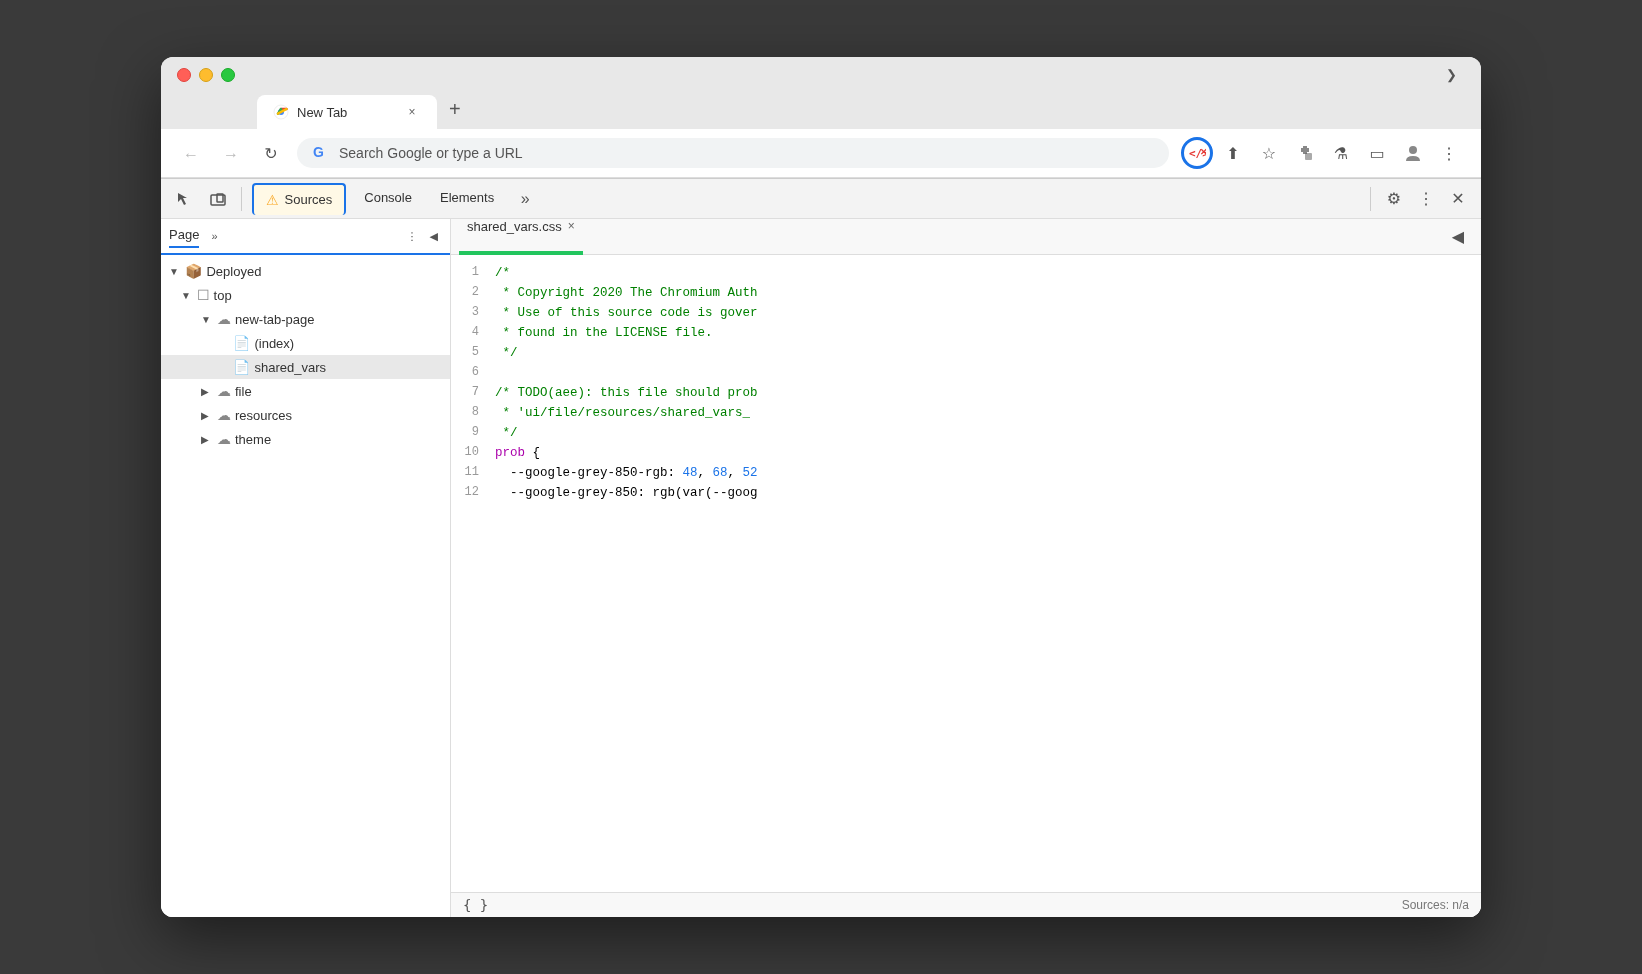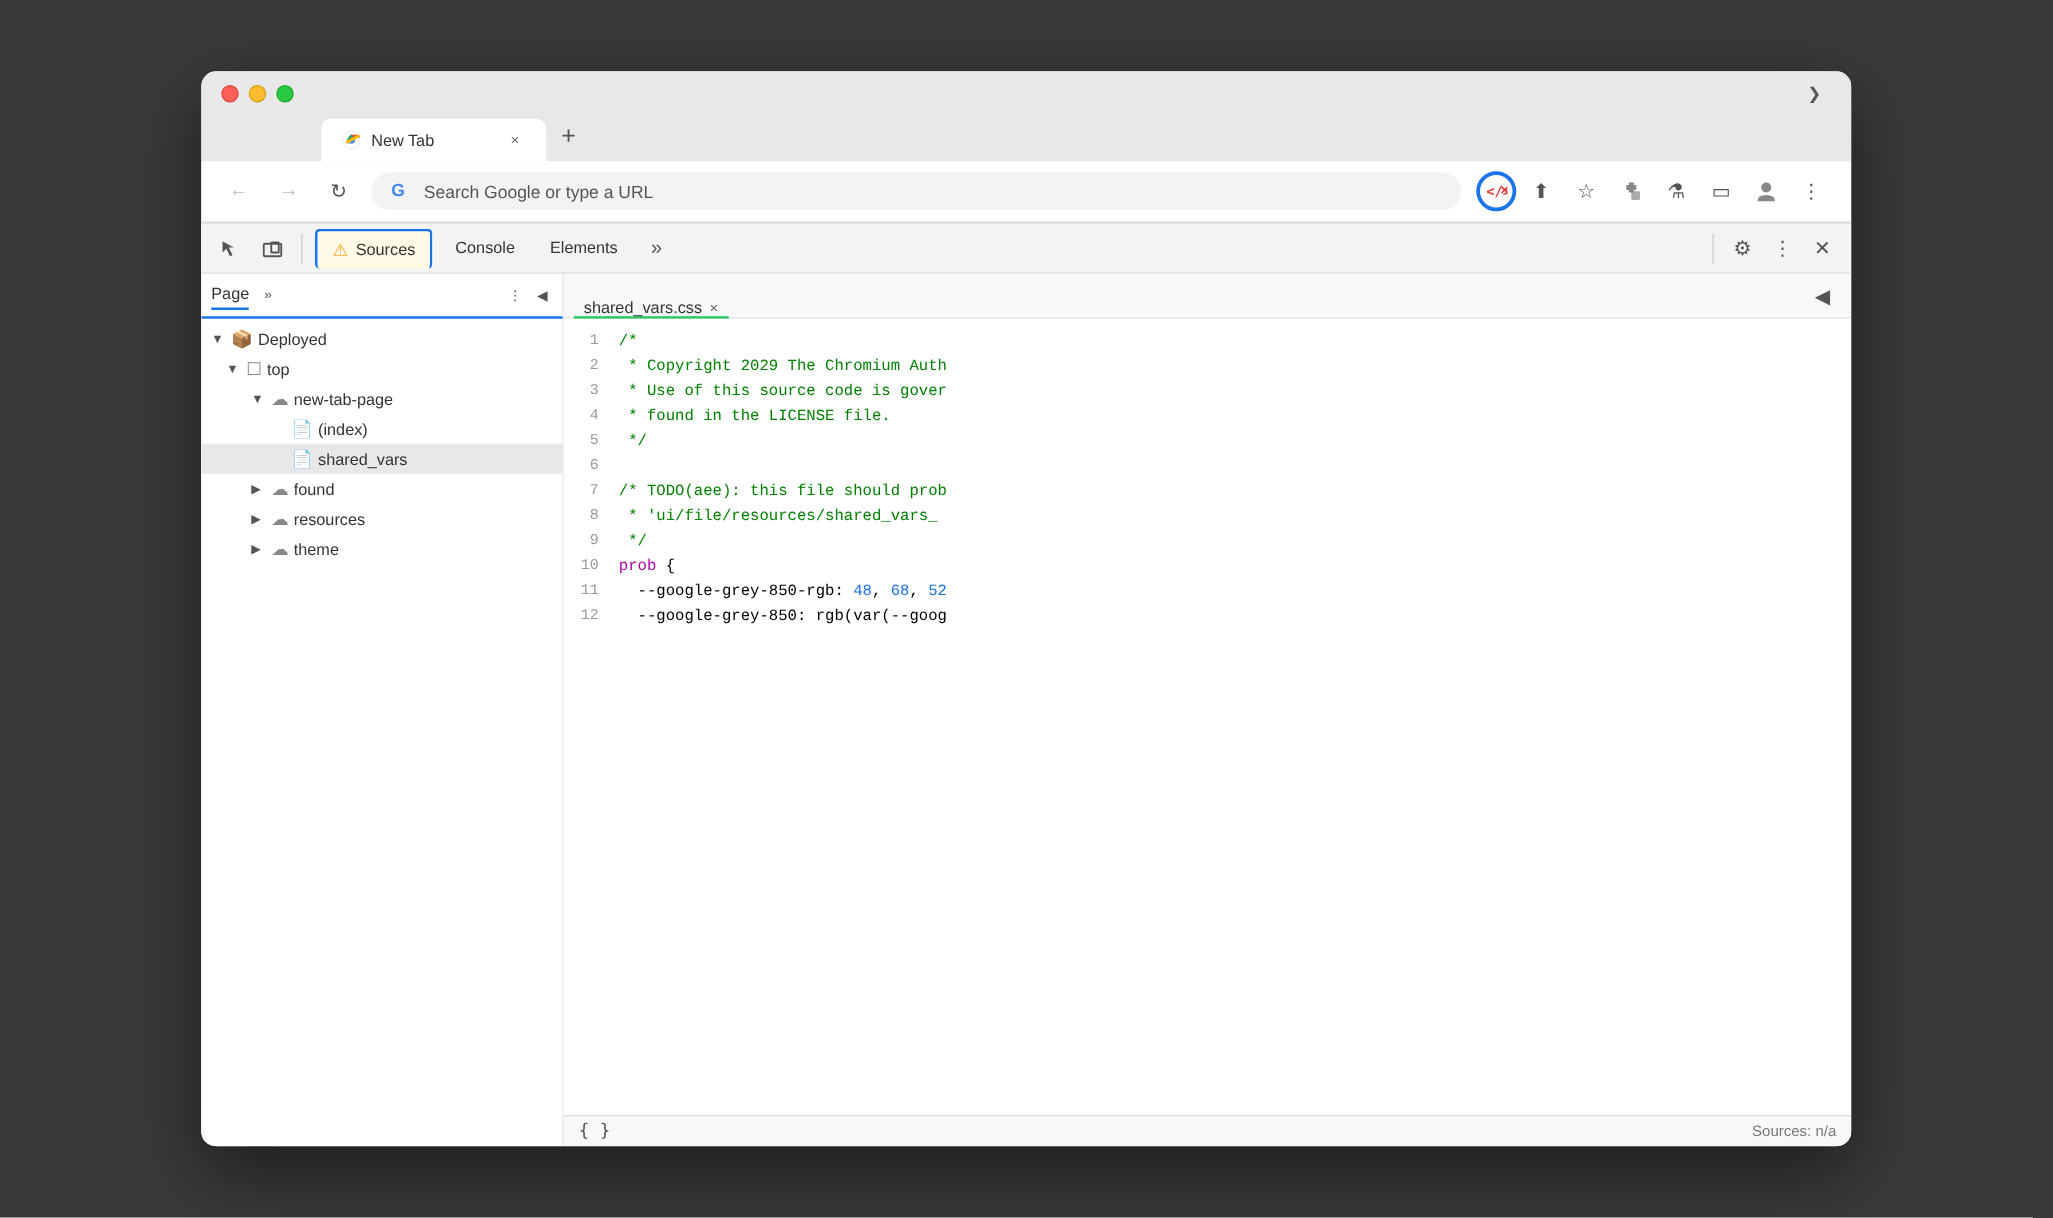--- a/index.html
+++ b/index.html
@@ -315,24 +315,24 @@
       align-items: center;
       padding: 0 8px;
       height: 36px;
       border-bottom: 1px solid #ddd;
       background: #f8f8f8;
     }
     .code-filename {
       font-size: 13px;
       color: #333;
       display: flex;
-      align-items: flex-end;
+      align-items: flex-start;
       gap: 6px;
       padding: 0 8px;
-      border-bottom: 2px solid #22c55e;
+      border-bottom: 4px solid #22c55e;
       height: 36px;
     }
     .code-filename-close {
       color: #666;
       font-size: 12px;
       cursor: pointer;
     }
     .code-panel-right {
       margin-left: auto;
       display: flex;
@@ -537,21 +537,21 @@
 
           <div class="tree-item tree-indent-3 selected" style="background:#e8e8e8;">
             <span class="expand-arrow" style="visibility:hidden;">▶</span>
             <span class="file-icon css-icon" style="color:#7b1fa2;">📄</span>
             <span>shared_vars</span>
           </div>
 
           <div class="tree-item tree-indent-2">
             <span class="expand-arrow">▶</span>
             <span class="file-icon" style="color:#888;">☁</span>
-            <span>found</span>
+            <span>file</span>
           </div>
 
           <div class="tree-item tree-indent-2">
             <span class="expand-arrow">▶</span>
             <span class="file-icon" style="color:#888;">☁</span>
             <span>resources</span>
           </div>
 
           <div class="tree-item tree-indent-2">
             <span class="expand-arrow">▶</span>
@@ -573,21 +573,21 @@
         </div>
         <div class="code-body">
 
           <div class="code-line">
             <span class="line-num">1</span>
             <span class="line-content c-comment">/*</span>
           </div>
 
           <div class="code-line">
             <span class="line-num">2</span>
-            <span class="line-content c-comment"> * Copyright 2029 The Chromium Auth</span>
+            <span class="line-content c-comment"> * Copyright 2020 The Chromium Auth</span>
           </div>
 
           <div class="code-line">
             <span class="line-num">3</span>
             <span class="line-content c-comment"> * Use of this source code is gover</span>
           </div>
 
           <div class="code-line">
             <span class="line-num">4</span>
             <span class="line-content c-comment"> * found in the LICENSE file.</span>

